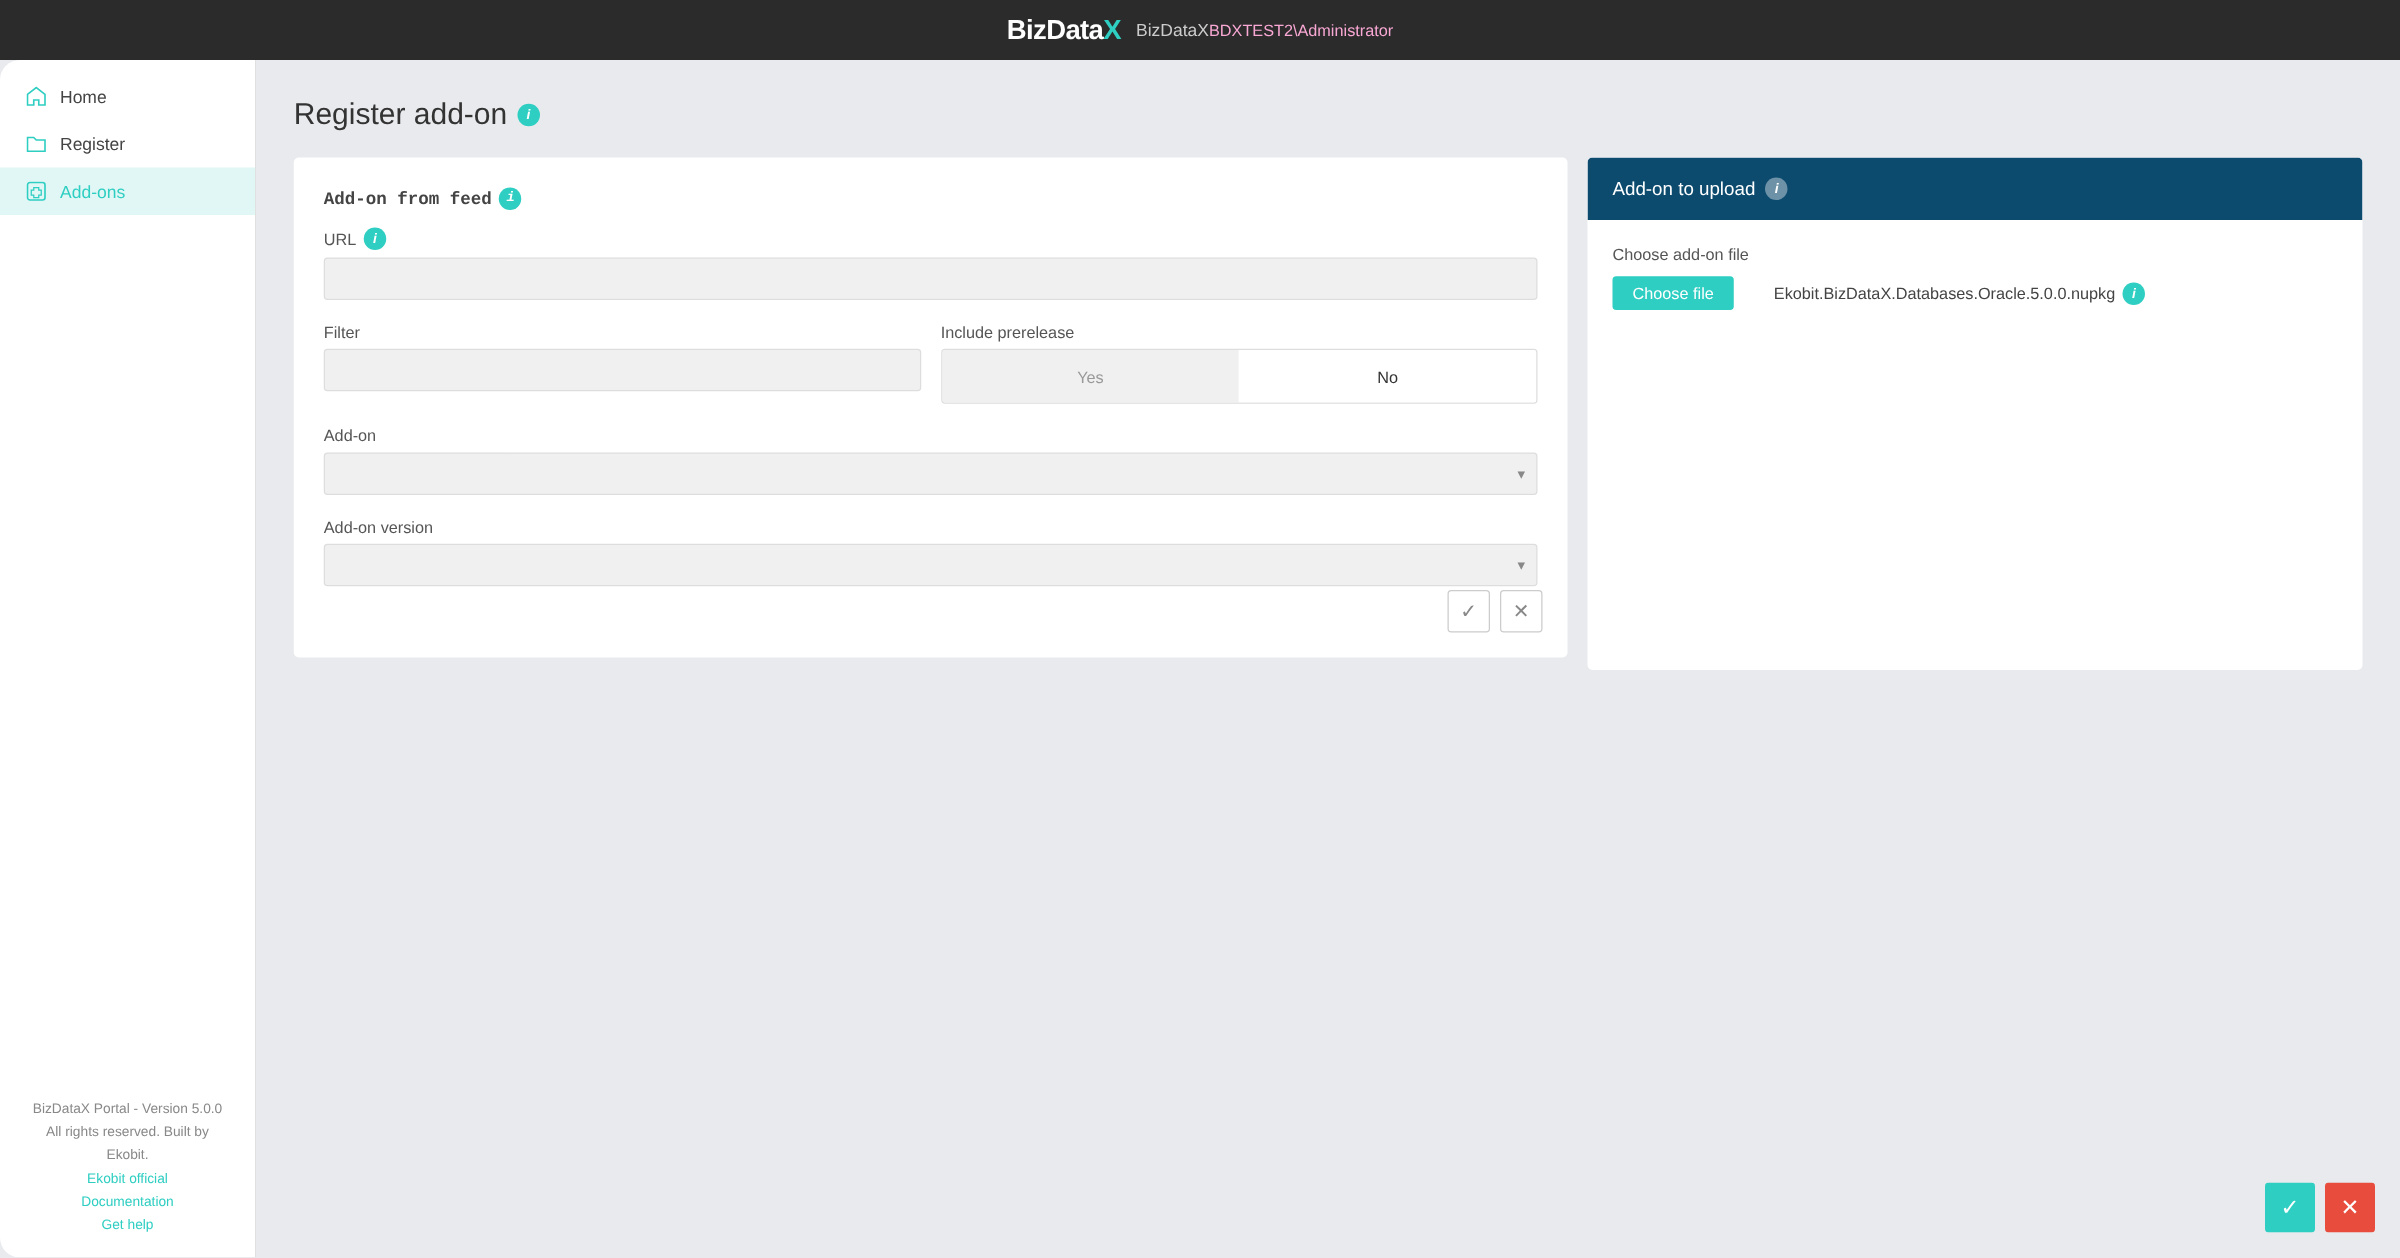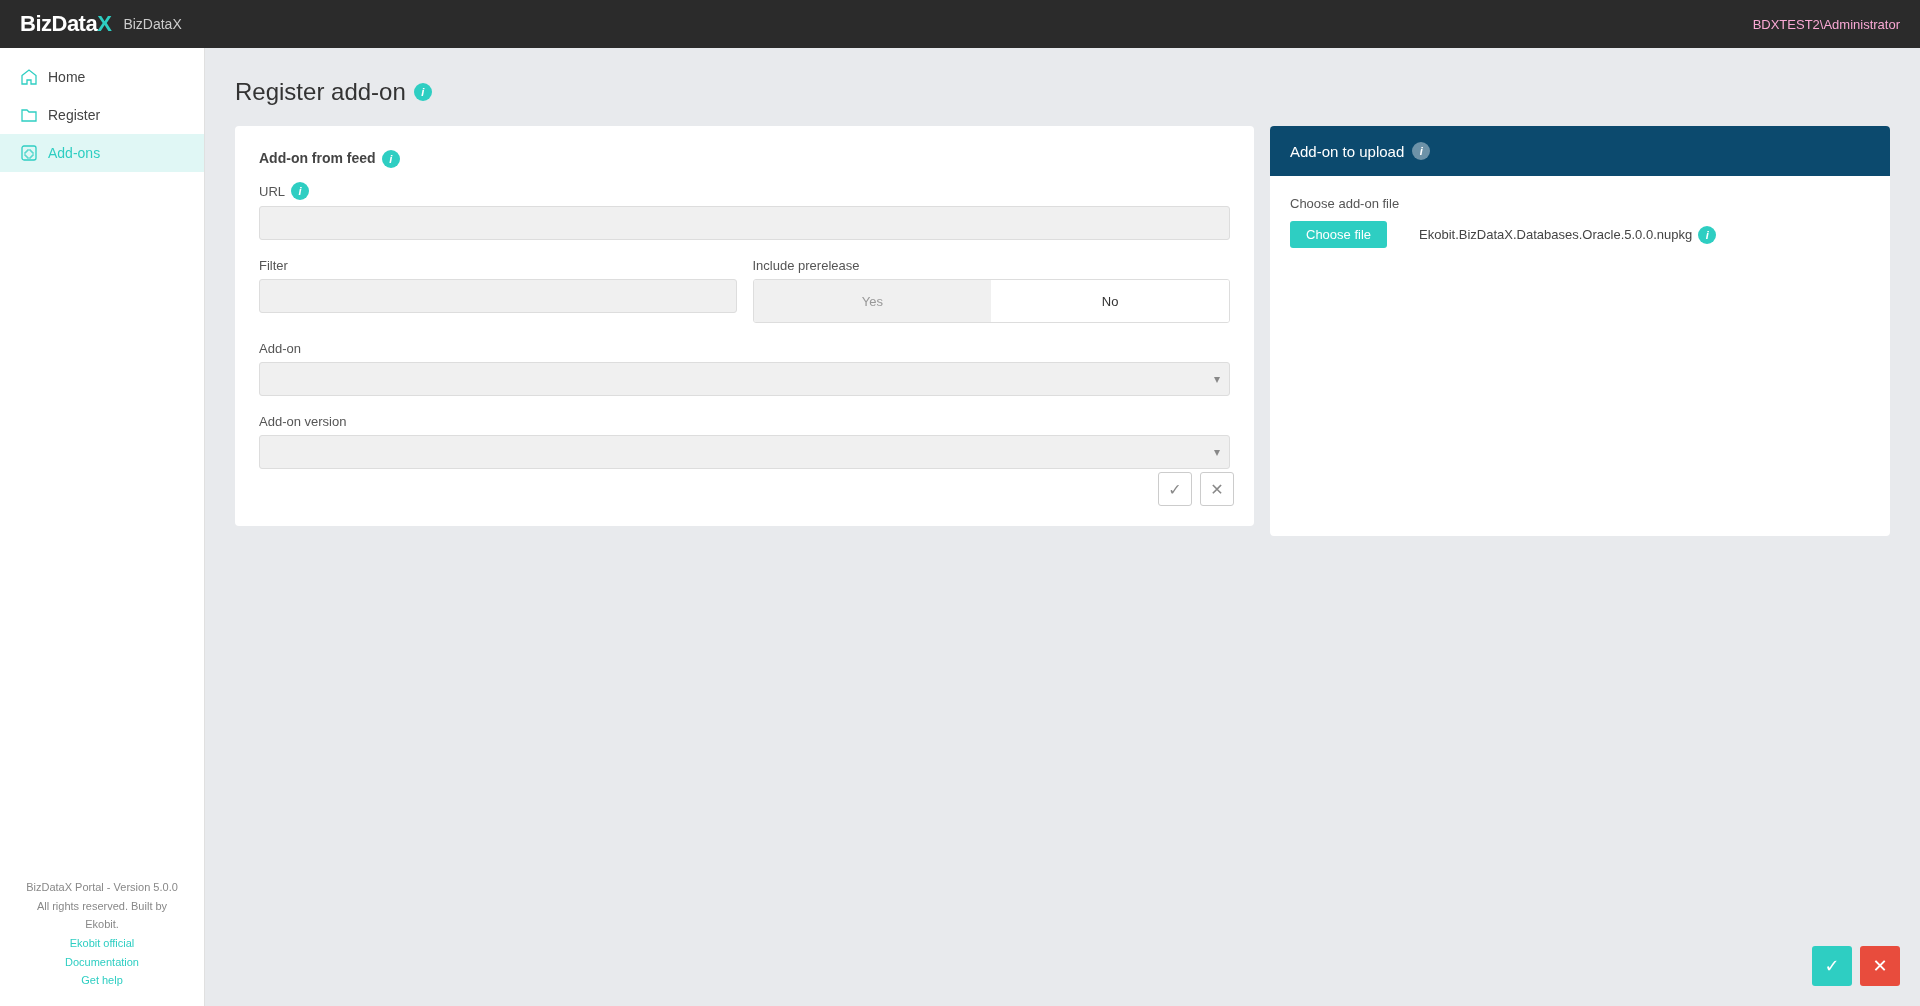--- a/index.html
+++ b/index.html
@@ -6,34 +6,34 @@
     body { font-family: 'Segoe UI', Arial, sans-serif; font-size: 14px; background: #e8eaed; display: flex; flex-direction: column; height: 1006px; overflow: hidden; }
 
     
     .topbar {
       background: #2b2b2b;
       color: #fff;
       height: 48px;
       display: flex;
       align-items: center;
       padding: 0 20px;
-      justify-content: space-between;
+      justify-content: center;
       flex-shrink: 0;
     }
     .topbar-left { display: flex; align-items: center; gap: 12px; }
     .topbar-appname { color: #ccc; font-size: 14px; }
     .topbar-user { font-size: 13px; color: #f9a8d4; }
 
     
     .logo { display: flex; align-items: center; }
     .logo-text { font-size: 22px; font-weight: bold; color: #fff; letter-spacing: -0.5px; }
     .logo-x { color: #2ecec2; }
 
     
-    .layout { display: flex; flex: 1; overflow: hidden; }
+    .layout { display: flex; flex: 1; overflow: hidden; border-radius: 16px; }
 
     
     .sidebar {
       width: 205px;
       background: #fff;
       flex-shrink: 0;
       display: flex;
       flex-direction: column;
       justify-content: space-between;
       border-right: 1px solid #e0e0e0;
@@ -94,22 +94,23 @@
     }
     .panel-upload-body { padding: 20px; min-height: 360px; }
 
     
     .form-section-title {
       font-size: 14px;
       font-weight: 600;
       color: #444;
       margin-bottom: 14px;
       display: flex;
-      align-items: flex-start;
+      align-items: flex-end;
       gap: 6px;
+      font-family: Liberation Mono, monospace;
     }
     .form-group { margin-bottom: 18px; }
     .form-label { font-size: 13px; color: #555; margin-bottom: 6px; display: flex; align-items: center; gap: 6px; }
     .form-input {
       width: 100%;
       height: 34px;
       border: 1px solid #ddd;
       border-radius: 3px;
       background: #f0f0f0;
       padding: 0 10px;

